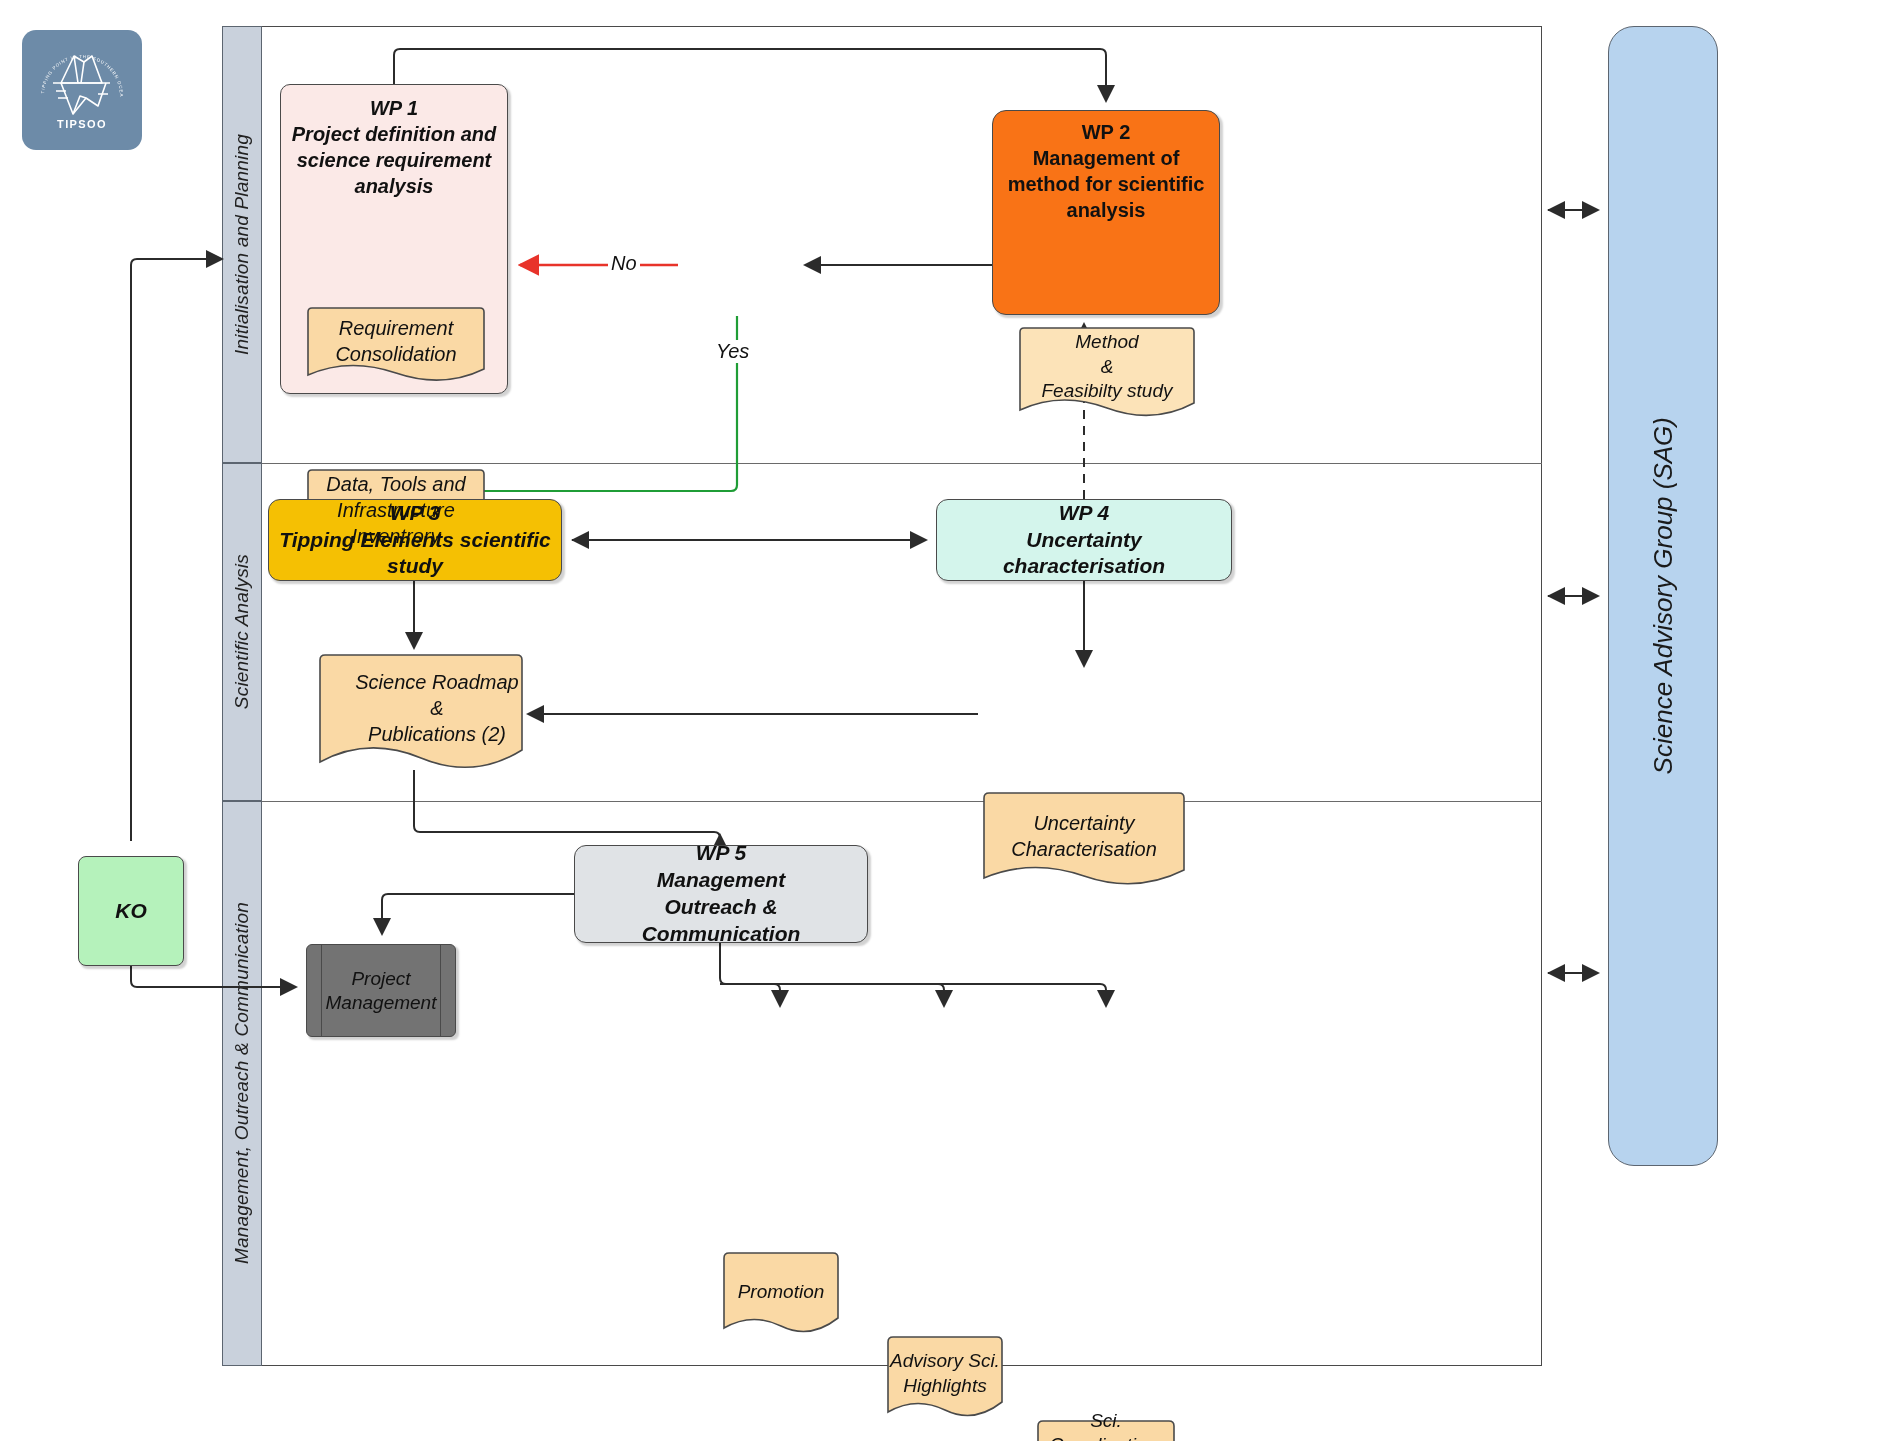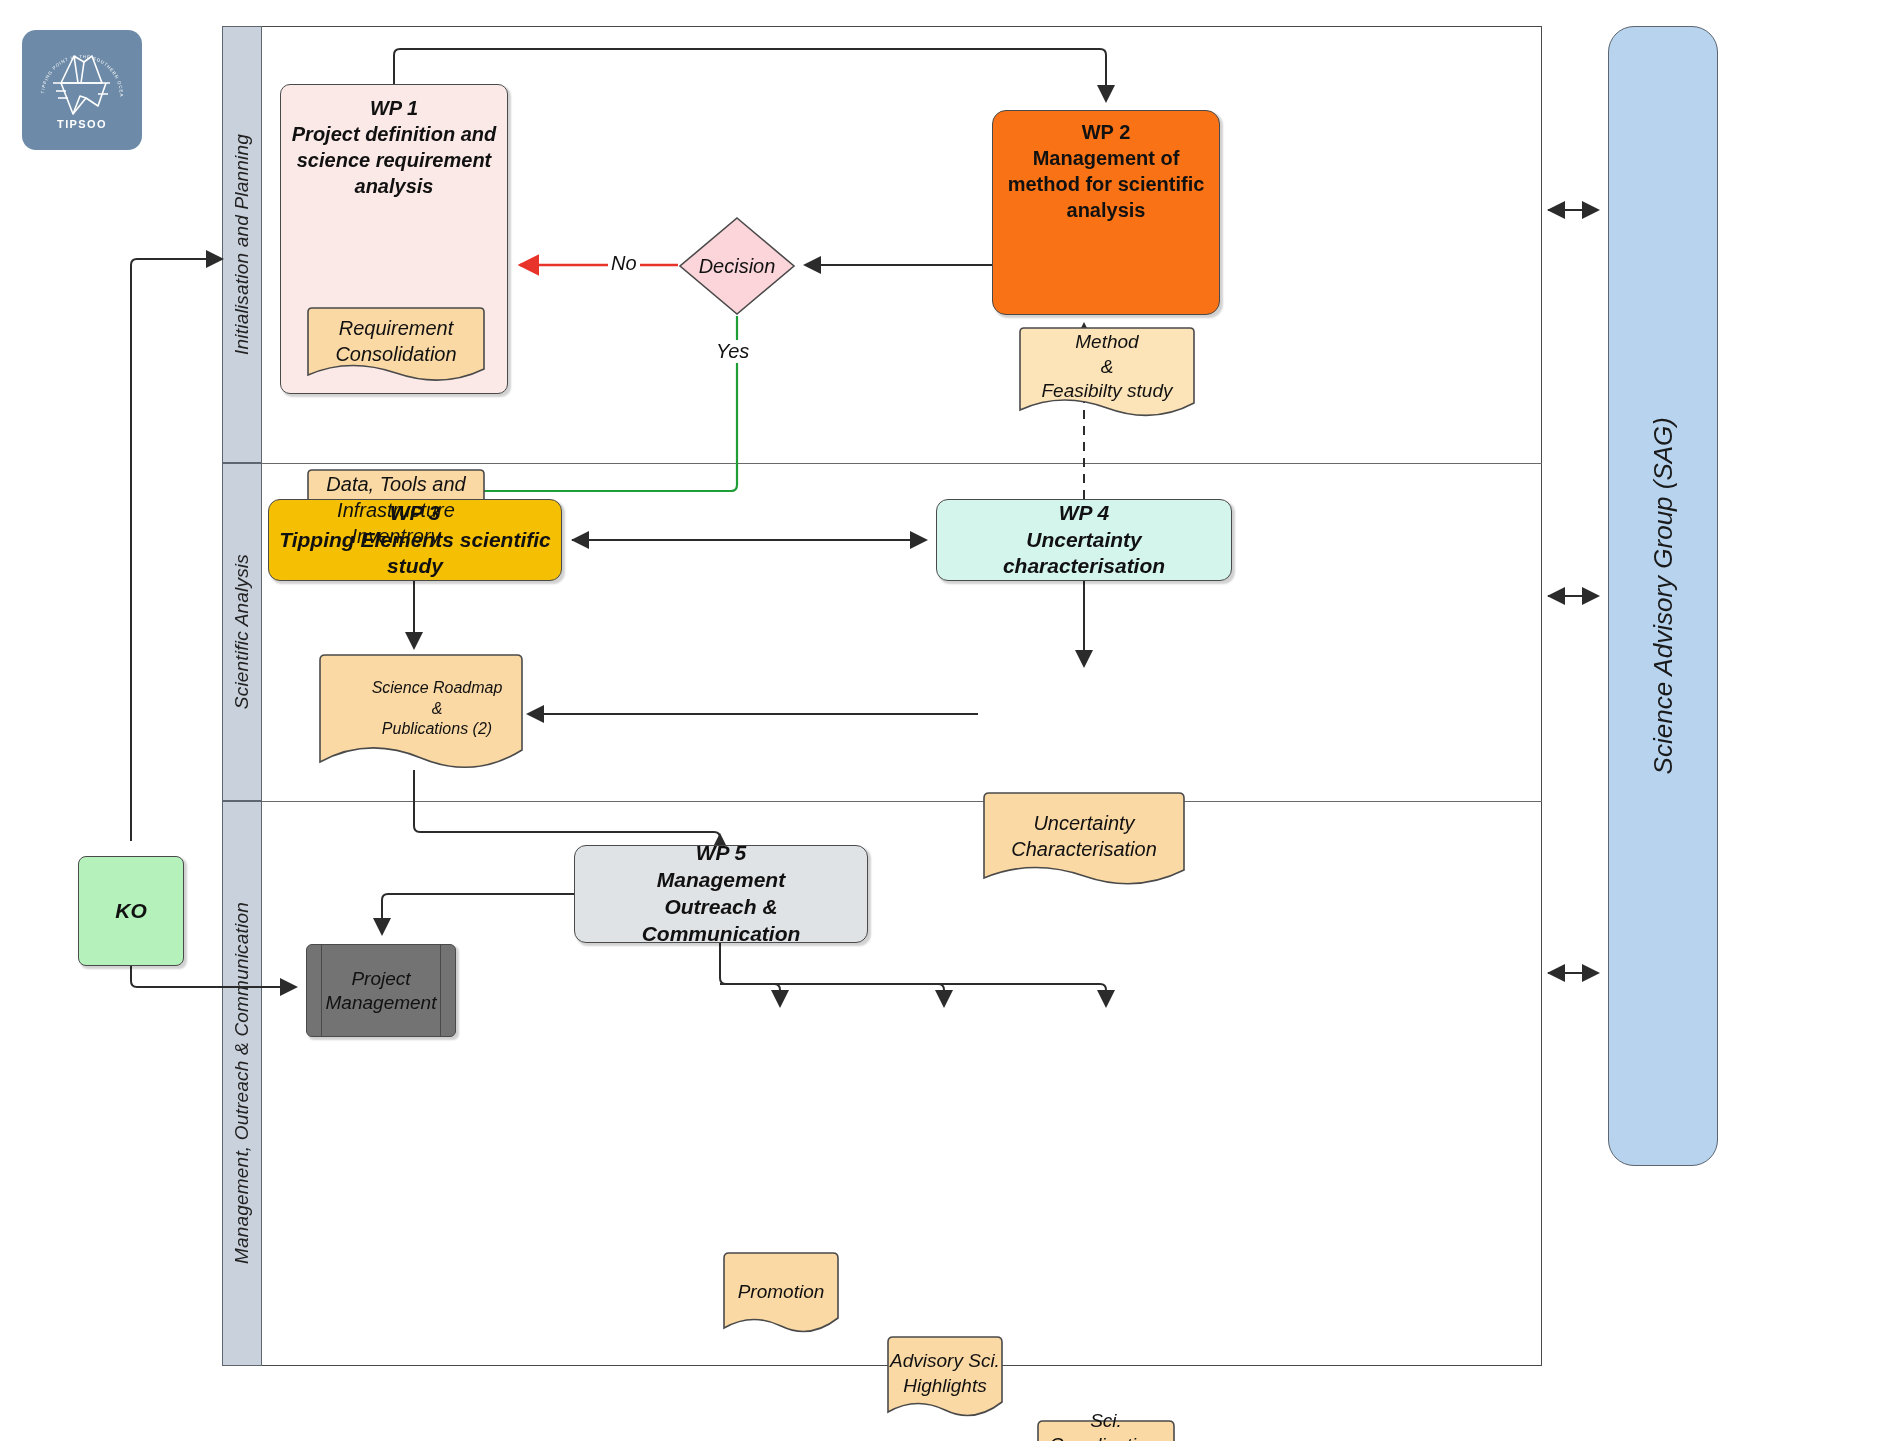--- a/index.html
+++ b/index.html
@@ -207,47 +207,41 @@
     <div class="abs doc" style="left:22px;top:104px;width:184px;height:92px;">
       <svg class="docsvg" viewBox="0 0 184 92" preserveAspectRatio="none">
         <path d="M5,5 Q5,1 9,1 L175,1 Q179,1 179,5 L179,76 Q138,98 92,81 Q46,64 5,83 Z" fill="#fce3b8" stroke="#4a4a4a" stroke-width="1.6" vector-effect="non-scaling-stroke"></path>
       </svg>
       <div class="lbl" style="font-size:19px;white-space:pre-line;">Method
 &amp;
 Feasibilty study</div>
     </div>
   </div>
 
-  <div class="abs decision">
-    <svg width="118" height="100" viewBox="0 0 118 100">
-      <path d="M59,2 L116,50 L59,98 L2,50 Z" fill="#fbd5da" stroke="#4a4a4a" stroke-width="1.6"></path>
-    </svg>
-    <div class="lbl">Decision</div>
-  </div>
 
   <div class="abs node wp3">
     <div class="t wp-title">
       <div>WP 3</div>
       <div>Tipping Elements scientific</div>
       <div>study</div>
     </div>
   </div>
 
   <div class="abs node wp4">
     <div class="t wp-title">
       <div>WP 4</div>
       <div>Uncertainty characterisation</div>
     </div>
   </div>
 
   <div class="abs doc" style="left:314px;top:654px;width:214px;height:120px;">
     <svg class="docsvg" viewBox="0 0 214 120" preserveAspectRatio="none">
       <path d="M6,6 Q6,1 11,1 L203,1 Q208,1 208,6 L208,96 Q160,126 107,104 Q54,82 6,108 Z" fill="#fad9a5" stroke="#4a4a4a" stroke-width="1.6" vector-effect="non-scaling-stroke"></path>
     </svg>
-    <div class="lbl" style="font-size:16px;white-space:pre-line;margin-left:32px;">Science Roadmap
+    <div class="lbl" style="font-size:20px;white-space:pre-line;margin-left:32px;">Science Roadmap
 &amp;
 Publications (2)</div>
   </div>
 
   <div class="abs doc" style="left:978px;top:672px;width:212px;height:96px;">
     <svg class="docsvg" viewBox="0 0 212 96" preserveAspectRatio="none">
       <path d="M6,6 Q6,1 11,1 L201,1 Q206,1 206,6 L206,78 Q158,102 106,84 Q54,66 6,86 Z" fill="#fad9a5" stroke="#4a4a4a" stroke-width="1.6" vector-effect="non-scaling-stroke"></path>
     </svg>
     <div class="lbl" style="font-size:20px;white-space:pre-line;">Uncertainty
 Characterisation</div>

